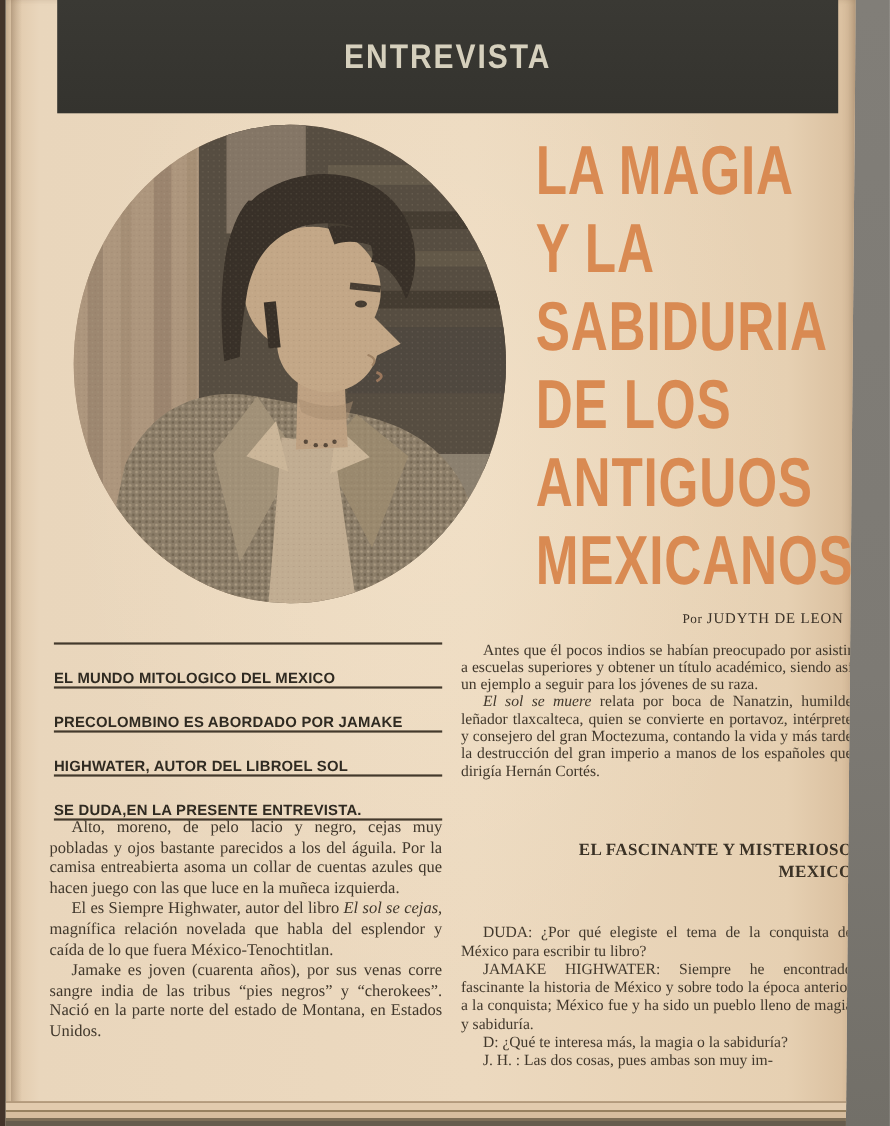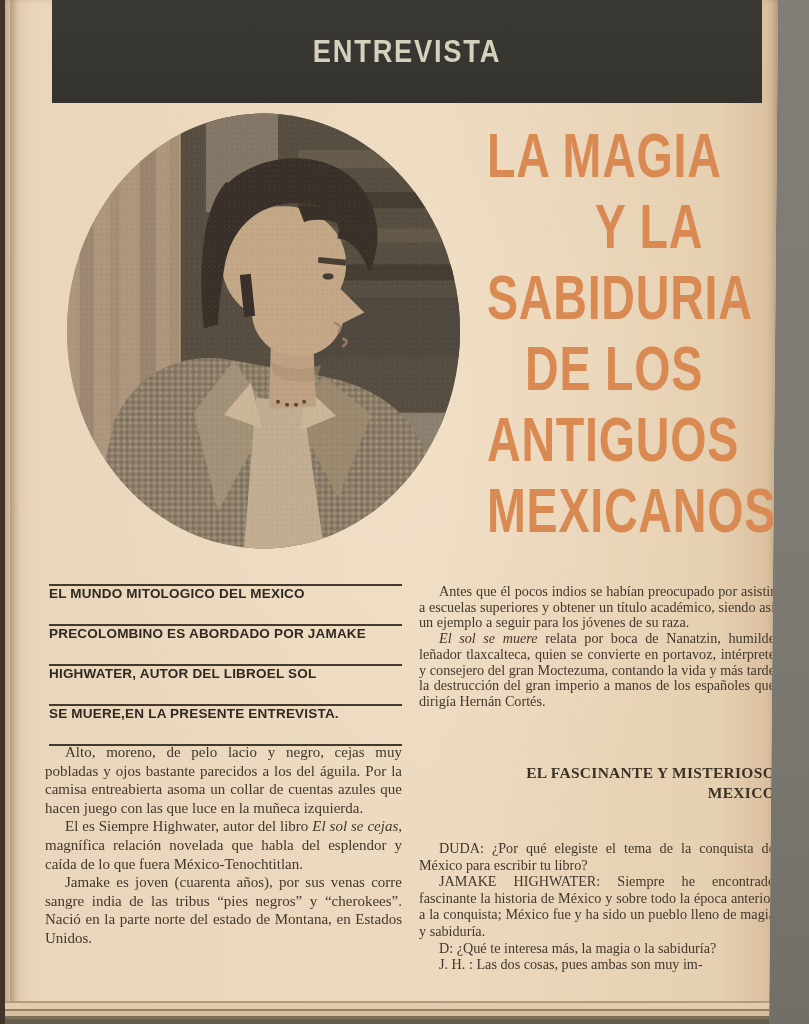--- a/index.html
+++ b/index.html
@@ -23,38 +23,38 @@
   .header-bar{
     position:absolute;left:47px;top:0;width:710px;height:103px;
     background:linear-gradient(180deg,#3a3934,#34332e);
   }
   .header-title{
     position:absolute;left:50%;top:52px;transform:translate(-50%,-50%) scaleX(.88);
     font-family:"Liberation Sans",sans-serif;font-weight:bold;font-size:31px;
     letter-spacing:2px;color:#d6d0bd;white-space:nowrap;
   }
   .photo{position:absolute;left:60px;top:112px;width:397px;height:438px;}
-  .headline{position:absolute;left:482px;top:120px;width:292px;color:#d98a52;text-align:right;}
+  .headline{position:absolute;left:482px;top:120px;width:292px;color:#d98a52;}
   .headline .hl{
     font-family:"Liberation Sans",sans-serif;font-weight:bold;font-size:63px;
     line-height:71px;white-space:nowrap;transform:scaleX(.74);transform-origin:left center;
     letter-spacing:1px;
   }
   .byline{
     position:absolute;left:482px;top:553px;width:280px;text-align:right;
     color:#3a3127;font-family:"Liberation Serif",serif;
   }
   .byline .pfx{font-size:12px;letter-spacing:.5px;}
   .byline .nm{font-size:13.5px;letter-spacing:.8px;}
   .intro{
     position:absolute;left:44px;top:584px;width:353px;
     font-family:"Liberation Sans",sans-serif;font-weight:bold;font-size:13.5px;
     color:#2f2a21;letter-spacing:.2px;
   }
-  .intro-row{height:38px;display:flex;align-items:flex-start;border-top:2px solid #43392c;}
+  .intro-row{height:38px;display:flex;align-items:flex-end;border-top:2px solid #43392c;}
   .intro-row:last-child{border-bottom:2px solid #43392c;}
   .intro-row .it{font-weight:bold;}
   .colL{
     position:absolute;left:40px;top:743px;width:357px;
     font-size:15px;line-height:18.6px;color:#41382c;text-align:justify;
   }
   .colR-top{
     position:absolute;left:414px;top:584px;width:356px;
     font-size:14.2px;line-height:15.7px;color:#41382c;text-align:justify;
   }
@@ -148,34 +148,38 @@
 
   <div class="headline">
     <div class="hl">LA MAGIA</div>
     <div class="hl">Y LA</div>
     <div class="hl">SABIDURIA</div>
     <div class="hl">DE LOS</div>
     <div class="hl">ANTIGUOS</div>
     <div class="hl">MEXICANOS</div>
   </div>
 
+  <div class="byline">
+    <span class="pfx">Por</span>
+    <span class="nm">JUDYTH DE LEON</span>
+  </div>
 
   <div class="intro">
     <div class="intro-row">
       <span>EL MUNDO MITOLOGICO DEL MEXICO</span>
     </div>
     <div class="intro-row">
       <span>PRECOLOMBINO ES ABORDADO POR JAMAKE</span>
     </div>
     <div class="intro-row">
       <span>HIGHWATER, AUTOR DEL LIBRO </span>
       <span class="it">EL SOL</span>
     </div>
     <div class="intro-row">
-      <span class="it">SE MUERE,</span>
+      <span class="it">SE DUDA,</span>
       <span> EN LA PRESENTE ENTREVISTA.</span>
     </div>
   </div>
 
   <div class="colL">
     <p><span>Alto, moreno, de pelo lacio y negro, cejas muy pobladas y ojos bastante parecidos a los del águila. Por la camisa entreabierta asoma un collar de cuentas azules que hacen juego con las que luce en la muñeca izquierda.</span></p>
     <p><span>El es Siempre Highwater, autor del libro </span><em>El sol se cejas,</em><span> magnífica relación novelada que habla del esplendor y caída de lo que fuera México-Tenochtitlan.</span></p>
     <p><span>Jamake es joven (cuarenta años), por sus venas corre sangre india de las tribus “pies negros” y “cherokees”. Nació en la parte norte del estado de Montana, en Estados Unidos.</span></p>
   </div>
 

